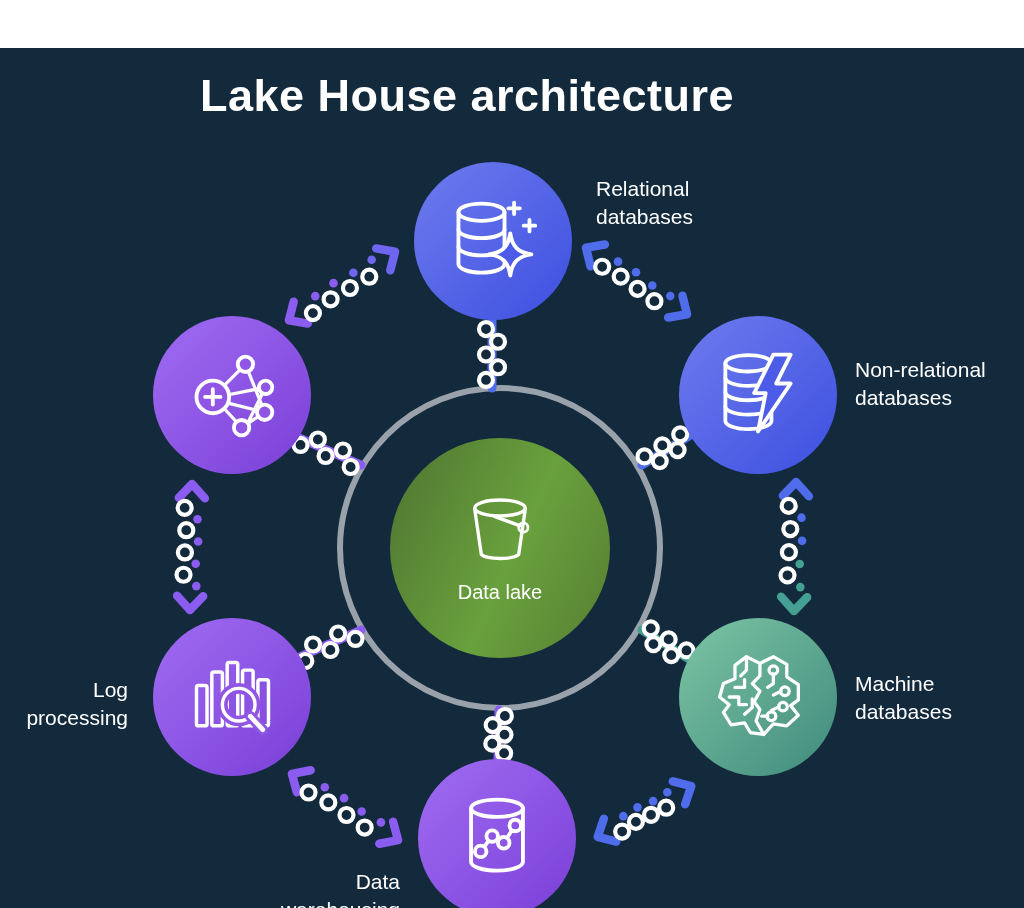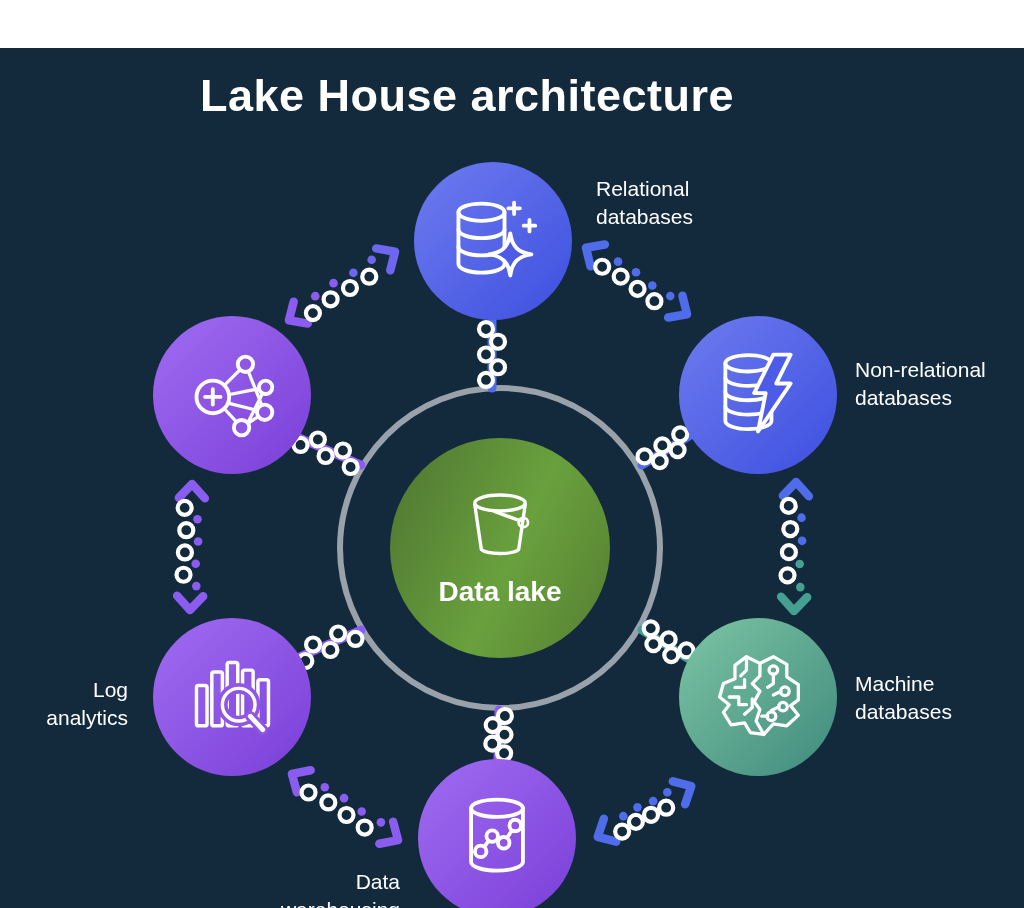--- a/index.html
+++ b/index.html
@@ -9,21 +9,21 @@
     color:#fff;font-size:45px;font-weight:700;white-space:nowrap;letter-spacing:0.5px;}
   #net{position:absolute;left:0;top:0;z-index:1;}
   .node{position:absolute;width:158px;height:158px;border-radius:50%;z-index:2;
     display:flex;align-items:center;justify-content:center;}
   .node svg{width:96px;height:96px;}
   .node-label{position:absolute;z-index:2;color:#fff;font-size:21px;font-weight:400;
     line-height:1.35;white-space:pre-line;}
   .center-circle{position:absolute;left:390px;top:390px;width:220px;height:220px;border-radius:50%;
     z-index:2;display:flex;flex-direction:column;align-items:center;justify-content:center;gap:4px;}
   .center-circle svg{width:96px;height:84px;}
-  .center-label{color:#fff;font-size:28px;font-weight:700;}
+  .center-label{color:#fff;font-size:20px;font-weight:400;}
   .ico{fill:none;stroke:#fff;stroke-width:4;stroke-linecap:round;stroke-linejoin:round;}
 </style>
 </head>
 <body>
 
 <div class="canvas">
 
   <div class="title">Lake House architecture</div>
 
   <svg id="net" width="1024" height="908">
@@ -205,21 +205,21 @@
       <rect x="45" y="14" width="11" height="66" rx="2"></rect>
       <rect x="61" y="22" width="11" height="58" rx="2"></rect>
       <rect x="77" y="32" width="11" height="48" rx="2"></rect>
       <circle cx="57" cy="58" r="17" style="stroke:#9055e5;stroke-width:11"></circle>
       <circle cx="57" cy="58" r="17"></circle>
       <path d="M69,70 L82,84" style="stroke:#9055e5;stroke-width:11"></path>
       <path d="M69,70 L82,84" style="stroke-width:5"></path>
     </svg>
   </div>
   <div class="node-label" style="left:16px;top:628px;width:112px;text-align:right">Log
-analytics</div>
+processing</div>
 
   <div class="node" style="left: 153px; top: 268px; background: linear-gradient(135deg, rgb(160, 108, 242), rgb(122, 63, 216));">
     <svg viewBox="0 0 100 100" class="ico">
       <path d="M42,40 L64,18 M45,50 L85,42 M44,58 L84,68 M40,62 L60,84 M64,18 L84,68 M85,42 L64,84 M84,68 L60,84" style="stroke-width:3.4"></path>
       <circle cx="30" cy="52" r="17" style="fill:#9055e5"></circle>
       <path d="M30,44 L30,60 M22,52 L38,52"></path>
       <circle cx="64" cy="18" r="8" style="fill:#9055e5"></circle>
       <circle cx="85" cy="42" r="7" style="fill:#9055e5"></circle>
       <circle cx="84" cy="68" r="8" style="fill:#9055e5"></circle>
       <circle cx="60" cy="84" r="8" style="fill:#9055e5"></circle>

